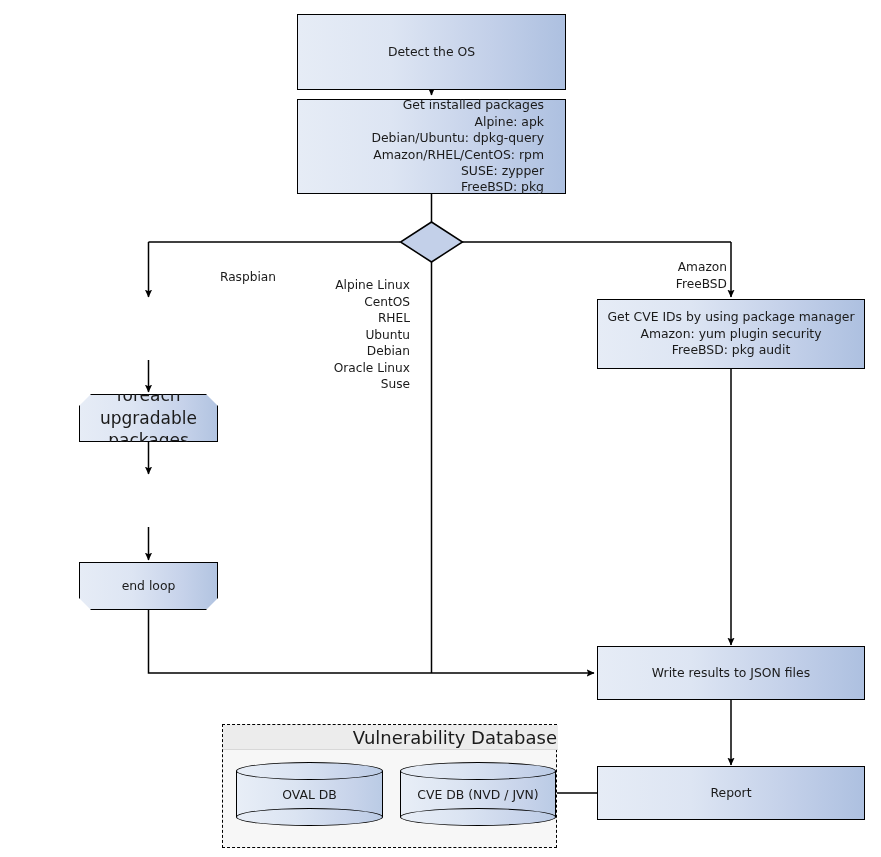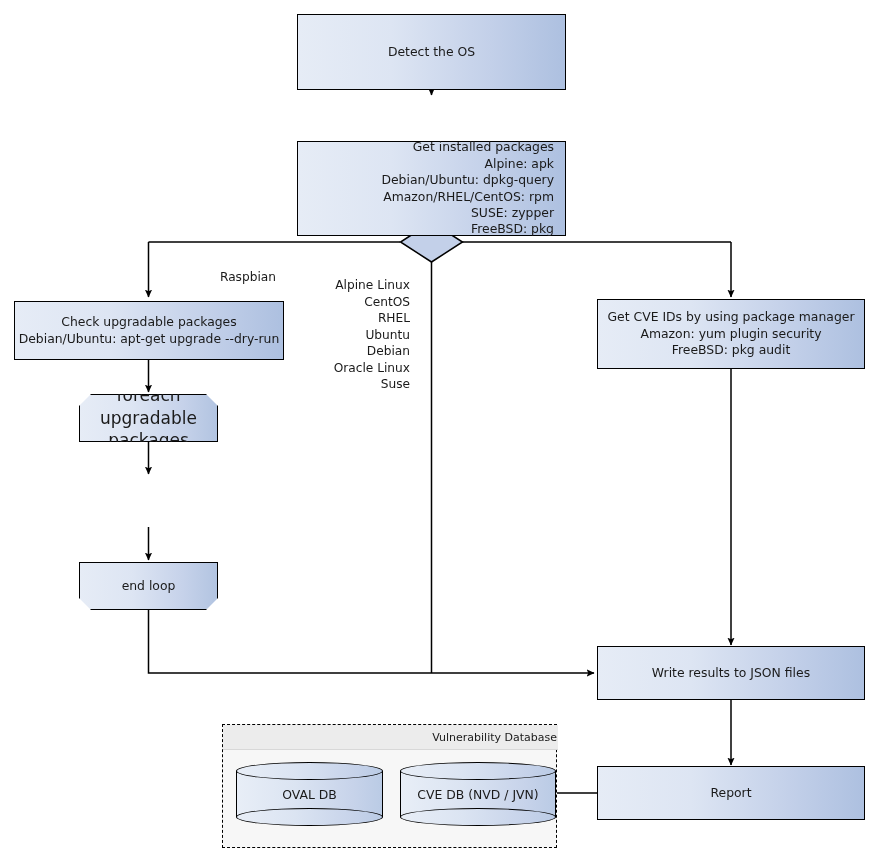--- a/index.html
+++ b/index.html
@@ -31,22 +31,21 @@
     line-height: 1.32;
     white-space: pre-line;
   }
   .node.center {
     justify-content: center;
     text-align: center;
   }
   .node.rightal {
     justify-content: flex-end;
     text-align: right;
-    padding-right: 11px;
-    margin-top: 42px;
+    padding-right: 21px;
   }
   
   .loop-start {
     position: absolute;
     box-sizing: border-box;
     background: linear-gradient(to right, #e6ecf6 0%, #dde5f3 38%, #c6d2ea 75%, #b2c4e1 100%);
     border: 1.4px solid #000;
     clip-path: polygon(12px 0, calc(100% - 12px) 0, 100% 12px, 100% 100%, 0 100%, 0 12px);
     display: flex;
     align-items: center;
@@ -98,21 +97,21 @@
     background: #f7f7f7;
   }
   .group-head {
     position: absolute;
     box-sizing: border-box;
     background: #ececec;
     border-bottom: 1px solid #d8d8d8;
     display: flex;
     align-items: center;
     justify-content: flex-end;
-    font-size: 11px;
+    font-size: 18px;
     color: #1a1a1a;
     padding-right: 1px;
     overflow: visible;
     white-space: nowrap;
   }
   
   .cyl {
     position: absolute;
     box-sizing: border-box;
   }
@@ -204,24 +203,20 @@
 
   <div class="node rightal" style="left:297px; top:99px; width:269px; height:95px;">
     <span>Get installed packages
 Alpine: apk
 Debian/Ubuntu: dpkg-query
 Amazon/RHEL/CentOS: rpm
 SUSE: zypper
 FreeBSD: pkg</span>
   </div>
 
-  <div class="node center" style="left:14px; top:301px; width:270px; height:59px;">
-    <span>Check upgradable packages
-Debian/Ubuntu: apt-get upgrade --dry-run</span>
-  </div>
 
   <div class="loop-start" style="left:79px; top:394px; width:139px; height:48px;">
     <span>foreach
 upgradable  packages</span>
   </div>
 
 
   <div class="loop-end" style="left:79px; top:562px; width:139px; height:48px;text-align:center;">
     <span>end loop</span>
   </div>
@@ -247,20 +242,24 @@
   <div class="edge-label ra" style="left:230px; top:261px; width:180px;">
     <span>Alpine Linux
 CentOS
 RHEL
 Ubuntu
 Debian
 Oracle Linux
 Suse</span>
   </div>
 
+  <div class="edge-label ra" style="left:547px; top:243px; width:180px;">
+    <span>Amazon
+FreeBSD</span>
+  </div>
 
   <div class="group-box" style="left:222px; top:724px; width:335px; height:124px;">
     <div class="group-head" style="left:0; top:0; width:335px; height:25px;">
       <span>Vulnerability Database</span>
     </div>
   </div>
 
   <div class="cyl" style="left:236px; top:762px; width:147px; height:64px;padding-left:25px;">
     <div class="cyl-bot"></div>
     <div class="cyl-body"></div>

